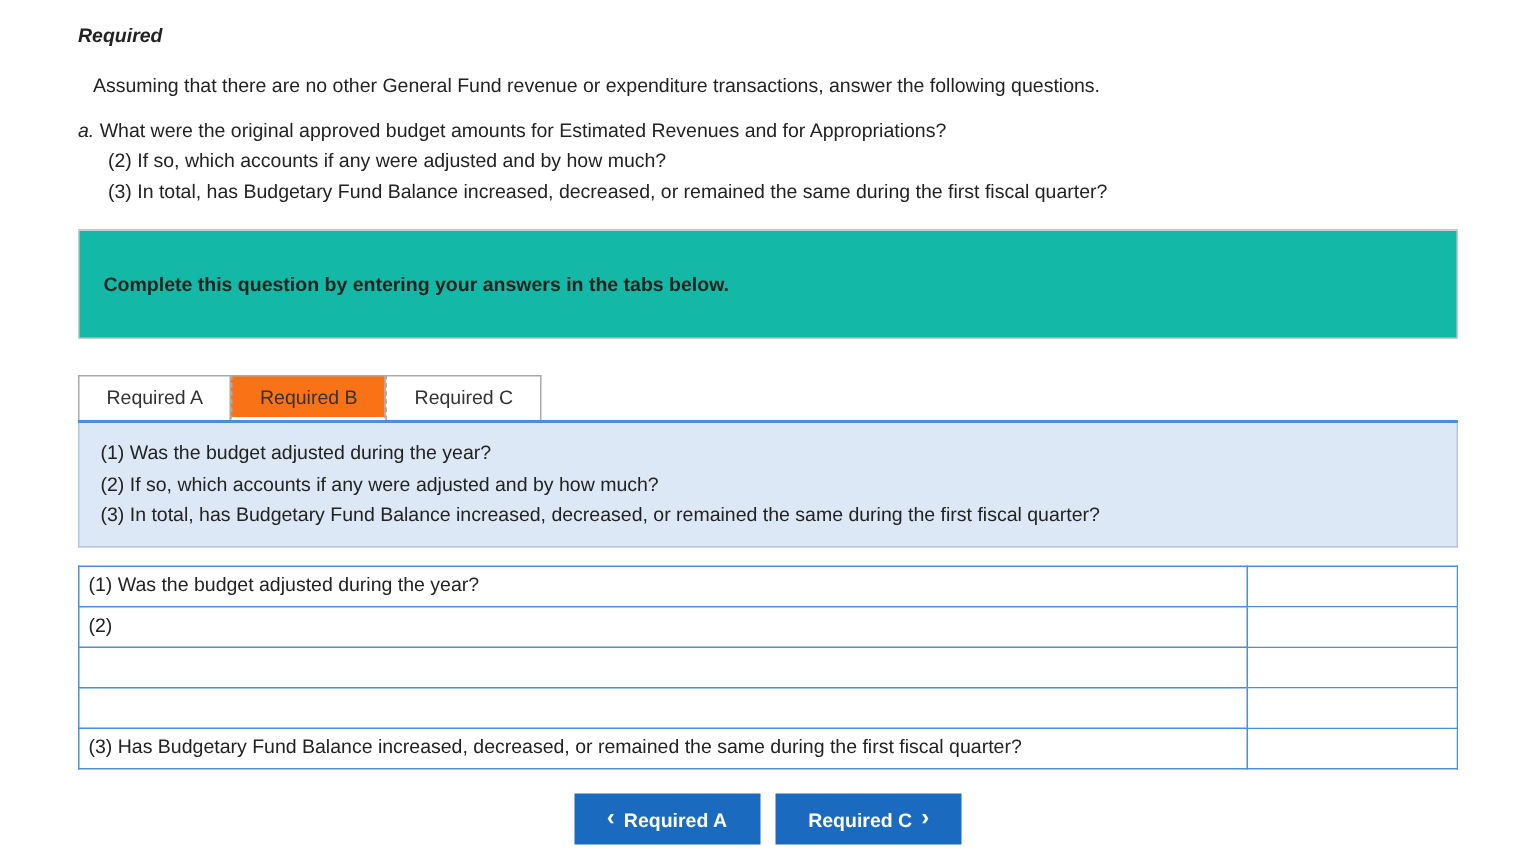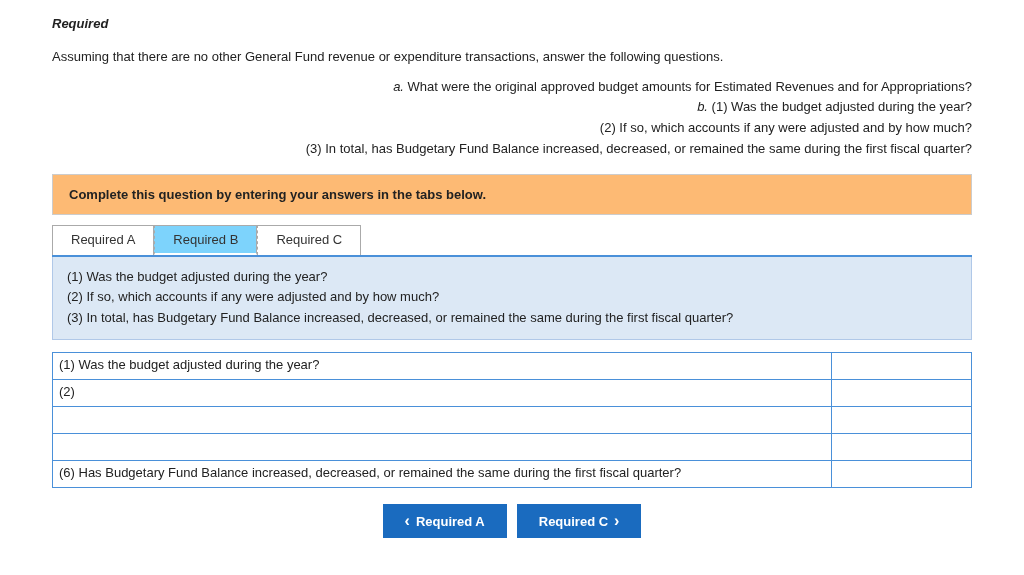--- a/index.html
+++ b/index.html
@@ -17,57 +17,57 @@
       margin: 0 auto;
     }
     .required-label {
       font-weight: bold;
       font-style: italic;
       margin-bottom: 16px;
     }
     .intro-text {
       margin-bottom: 10px;
       line-height: 1.5;
+      margin-left: 10px;
     }
     .questions-section {
       margin-bottom: 14px;
       line-height: 1.6;
-      text-align: right;
     }
     .questions-section p {
       margin: 0;
     }
     .question-indent {
       padding-left: 20px;
     }
     .instruction-box {
-      background: #fdba74;
+      background: #14b8a6;
       border: 1px solid #ccc;
-      padding: 12px 16px;
-      margin-bottom: 10px;
+      padding: 28px 16px;
+      margin-bottom: 24px;
       font-weight: bold;
     }
     .tabs-row {
       display: flex;
       border-bottom: 2px solid #4a90d9;
       margin-bottom: 0;
     }
     .tab {
       padding: 6px 18px;
       border: 1px solid #aaa;
       border-bottom: none;
       background: #fff;
       cursor: pointer;
       font-size: 13px;
       color: #333;
       margin-right: 0;
       position: relative;
     }
     .tab.active {
-      background: #7dd3fc;
+      background: #f97316;
       border-bottom: 2px solid #fff;
       z-index: 2;
       font-weight: normal;
     }
     .tab:not(:first-child) {
       border-left: 1px dashed #aaa;
     }
     .tab-content-description {
       background: #dce8f5;
       border: 1px solid #b0c8e8;
@@ -149,21 +149,20 @@
 </head>
 <body>
 
 <div class="page-container">
 
   <div class="required-label">Required</div>
   <div class="intro-text">Assuming that there are no other General Fund revenue or expenditure transactions, answer the following questions.</div>
 
   <div class="questions-section">
     <p><em>a.</em> What were the original approved budget amounts for Estimated Revenues and for Appropriations?</p>
-    <p><em>b.</em> (1) Was the budget adjusted during the year?</p>
     <p class="question-indent">(2) If so, which accounts if any were adjusted and by how much?</p>
     <p class="question-indent">(3) In total, has Budgetary Fund Balance increased, decreased, or remained the same during the first fiscal quarter?</p>
   </div>
 
   <div class="instruction-box">
     <span>Complete this question by entering your answers in the tabs below.</span>
   </div>
 
   <div class="tabs-row">
     <div class="tab">
@@ -208,21 +207,21 @@
         </td>
       </tr>
       <tr class="empty-row">
         <td class="label-cell"></td>
         <td class="input-cell">
           <input type="text" value="" style="">
         </td>
       </tr>
       <tr>
         <td class="label-cell row-header">
-          <span>(6) Has Budgetary Fund Balance increased, decreased, or remained the same during the first fiscal quarter?</span>
+          <span>(3) Has Budgetary Fund Balance increased, decreased, or remained the same during the first fiscal quarter?</span>
         </td>
         <td class="input-cell">
           <input type="text" value="" style="">
         </td>
       </tr>
     </tbody>
   </table>
 
   <div class="bottom-nav">
     <button class="nav-btn">

